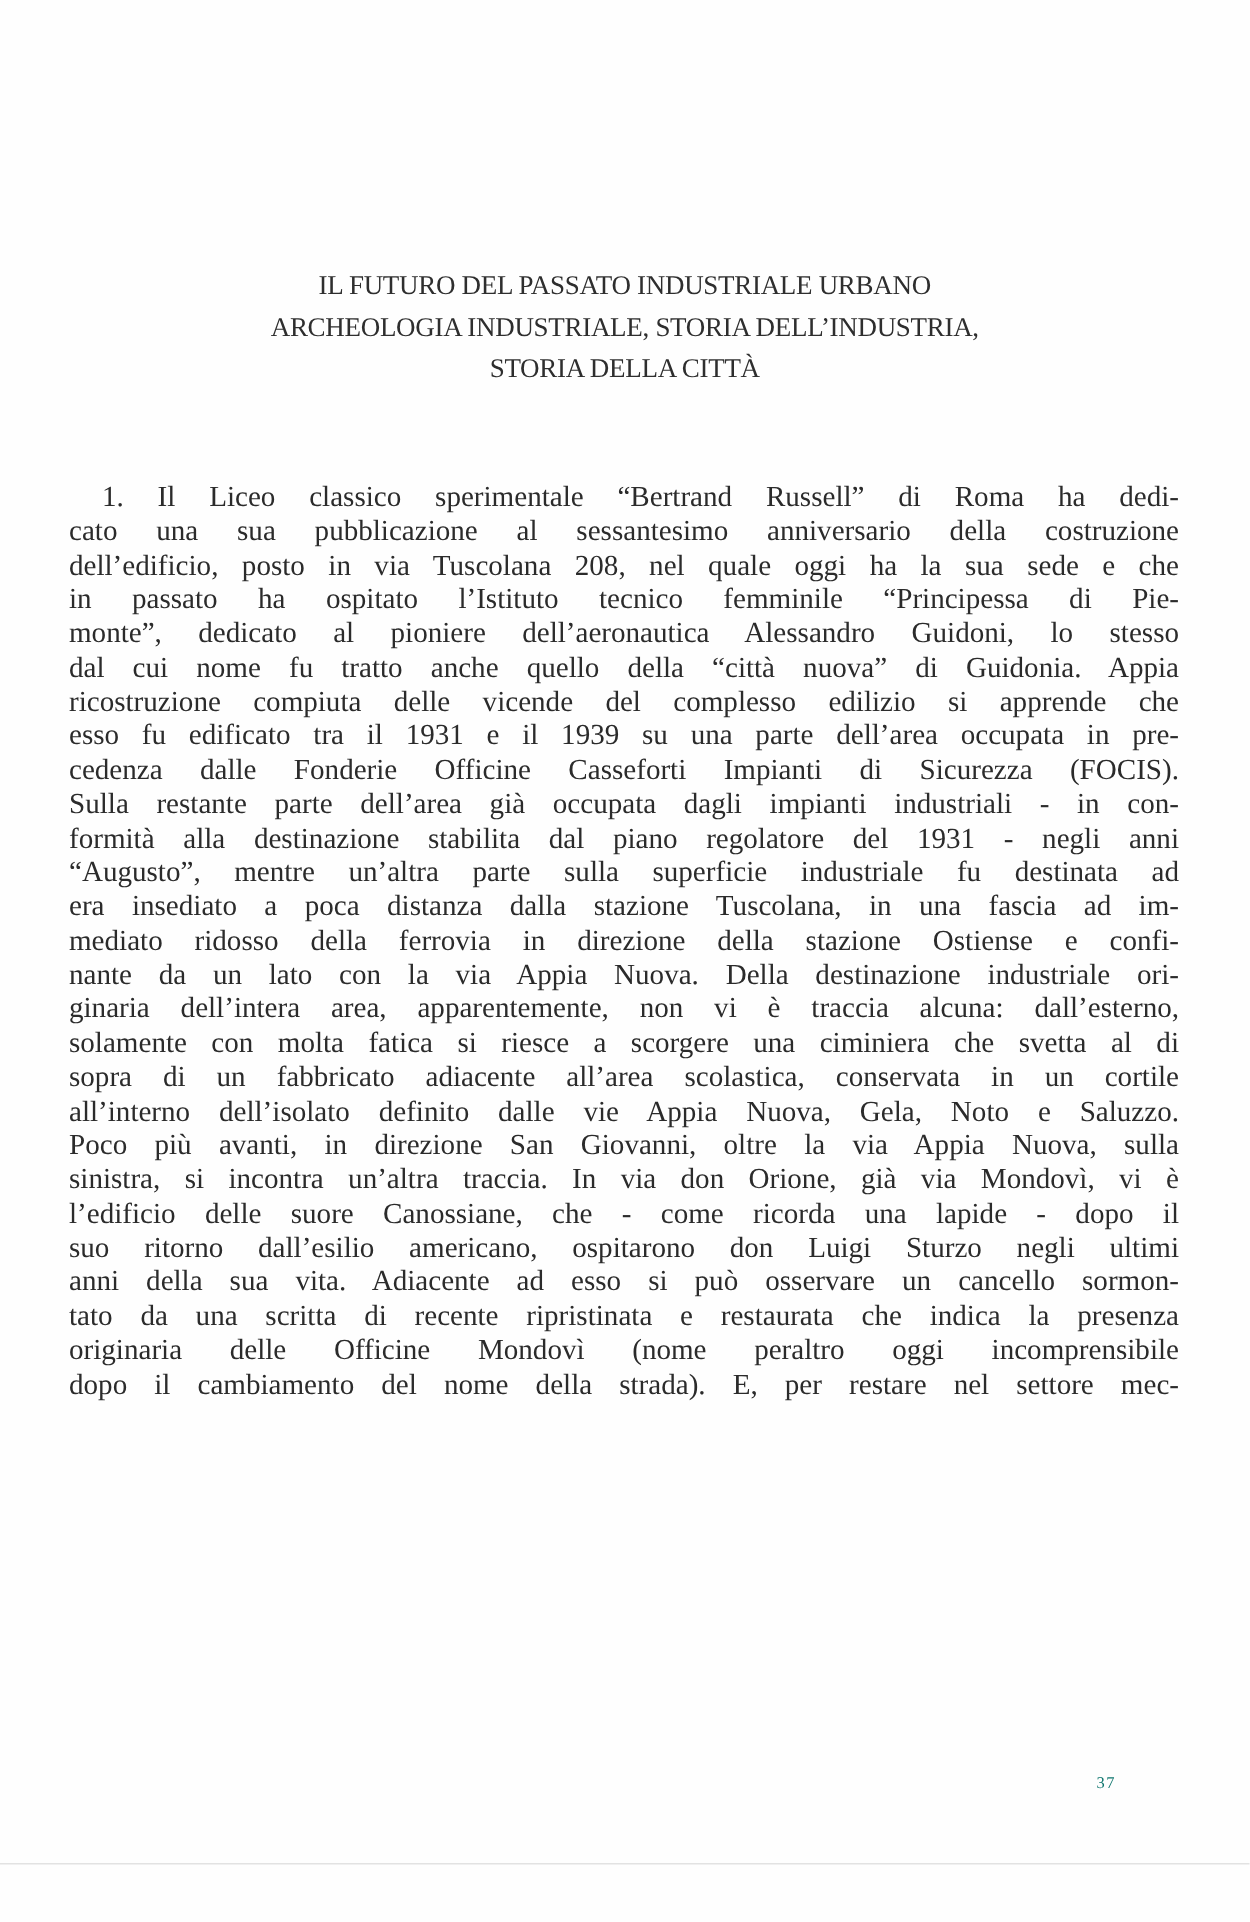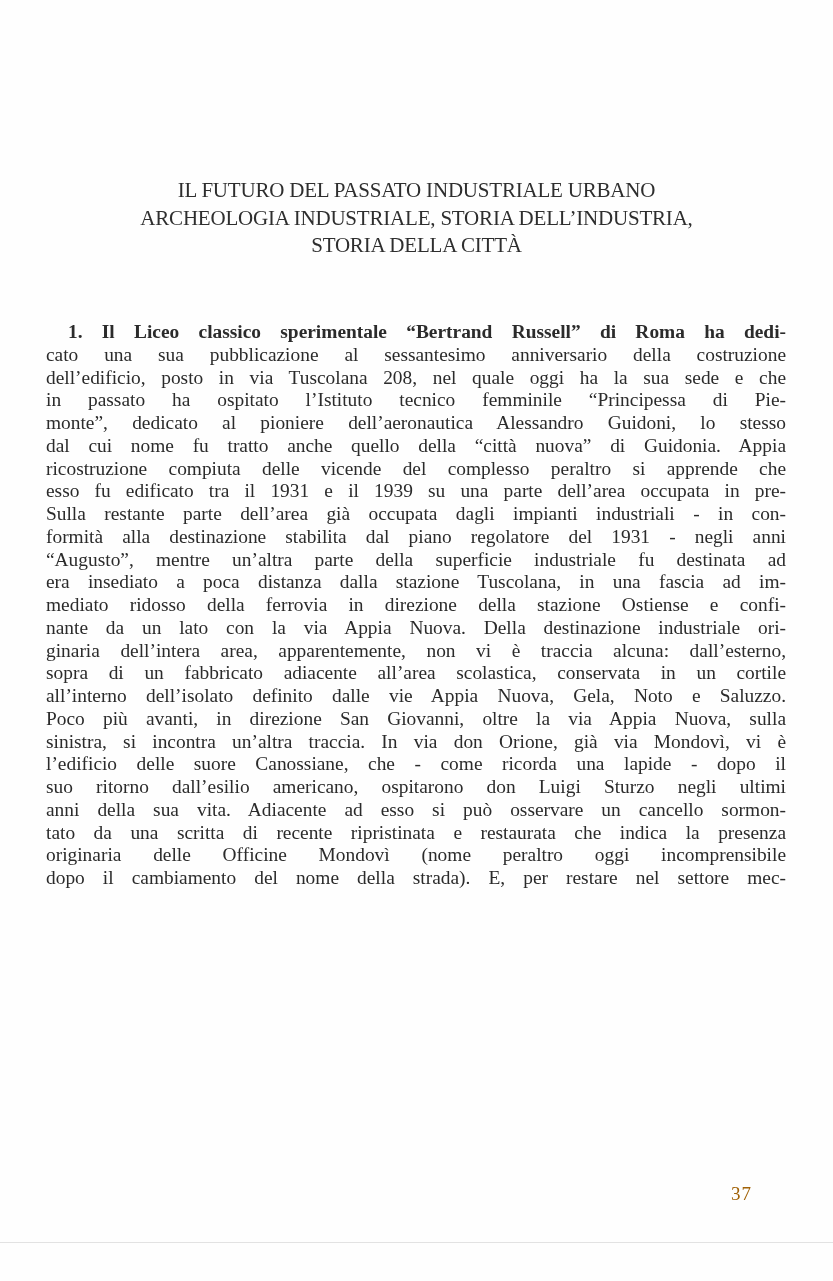--- a/index.html
+++ b/index.html
@@ -1,53 +1,55 @@
 <!DOCTYPE html>
 <html><head>
 <meta charset="utf-8">
 <style>
   html, body { margin: 0; padding: 0; background: #fefefe; }
   body { width: 833px; height: 1281px; position: relative; overflow: hidden;
          font-family: "Liberation Serif", "DejaVu Serif", serif; color: #2a2a2a; }
   .title { position: absolute; top: 177px; left: 0; width: 833px; text-align: center;
-           font-size: 21px; line-height: 27.5px; letter-spacing: -0.2px; color: #2e2e2e; }
+           font-size: 18px; line-height: 27.5px; letter-spacing: -0.2px; color: #2e2e2e; }
   .title div { white-space: nowrap; }
   .body { position: absolute; top: 321px; left: 46px; width: 740px; font-size: 19.4px; line-height: 22.75px; color: #2b2b2b; }
   .line { display: block; white-space: nowrap; text-align: justify; text-align-last: justify; height: 22.75px; overflow: visible; }
   .line.last { text-align-last: justify; }
-  .line.indent { padding-left: 22px; font-weight: bold; }
+  .line.indent { padding-left: 22px; }
   sup { font-size: 11px; line-height: 0; vertical-align: 7px; }
-  .page-num { position: absolute; top: 1183px; left: 731px; font-size: 19px; color: #a16207; letter-spacing: 1px; text-align: right; }
+  .page-num { position: absolute; top: 1183px; left: 731px; font-size: 11px; color: #0f766e; letter-spacing: 1px; text-align: right; }
   .rule { position: absolute; top: 1242px; left: 0; width: 833px; height: 1px; background: #e2e2e2; }
 </style>
 </head>
 <body>
 
 <div class="title">
   <div>IL FUTURO DEL PASSATO INDUSTRIALE URBANO</div>
   <div>ARCHEOLOGIA INDUSTRIALE, STORIA DELL’INDUSTRIA,</div>
   <div>STORIA DELLA CITTÀ</div>
 </div>
 
 <div class="body">
   <span class="line indent">1. Il Liceo classico sperimentale “Bertrand Russell” di Roma ha dedi-</span>
   <span class="line">cato una sua pubblicazione al sessantesimo anniversario della costruzione</span>
   <span class="line">dell’edificio, posto in via Tuscolana 208, nel quale oggi ha la sua sede e che</span>
   <span class="line">in passato ha ospitato l’Istituto tecnico femminile “Principessa di Pie-</span>
   <span class="line">monte”, dedicato al pioniere dell’aeronautica Alessandro Guidoni, lo stesso</span>
   <span class="line">dal cui nome fu tratto anche quello della “città nuova” di Guidonia. Appia</span>
-  <span class="line">ricostruzione compiuta delle vicende del complesso peraltro si apprende che</span>
+  <span class="line">ricostruzione compiuta delle vicende del complesso edilizio si apprende che</span>
   <span class="line">esso fu edificato tra il 1931 e il 1939 su una parte dell’area occupata in pre-</span>
+  <span class="line">cedenza dalle Fonderie Officine Casseforti Impianti di Sicurezza (FOCIS).</span>
   <span class="line">Sulla restante parte dell’area già occupata dagli impianti industriali - in con-</span>
   <span class="line">formità alla destinazione stabilita dal piano regolatore del 1931 - negli anni</span>
-  <span class="line">“Augusto”, mentre un’altra parte della superficie industriale fu destinata ad</span>
+  <span class="line">“Augusto”, mentre un’altra parte sulla superficie industriale fu destinata ad</span>
   <span class="line">era insediato a poca distanza dalla stazione Tuscolana, in una fascia ad im-</span>
   <span class="line">mediato ridosso della ferrovia in direzione della stazione Ostiense e confi-</span>
   <span class="line">nante da un lato con la via Appia Nuova. Della destinazione industriale ori-</span>
   <span class="line">ginaria dell’intera area, apparentemente, non vi è traccia alcuna: dall’esterno,</span>
+  <span class="line">solamente con molta fatica si riesce a scorgere una ciminiera che svetta al di</span>
   <span class="line">sopra di un fabbricato adiacente all’area scolastica, conservata in un cortile</span>
   <span class="line">all’interno dell’isolato definito dalle vie Appia Nuova, Gela, Noto e Saluzzo.</span>
   <span class="line">Poco più avanti, in direzione San Giovanni, oltre la via Appia Nuova, sulla</span>
   <span class="line">sinistra, si incontra un’altra traccia. In via don Orione, già via Mondovì, vi è</span>
   <span class="line">l’edificio delle suore Canossiane, che - come ricorda una lapide - dopo il</span>
   <span class="line">suo ritorno dall’esilio americano, ospitarono don Luigi Sturzo negli ultimi</span>
   <span class="line">anni della sua vita. Adiacente ad esso si può osservare un cancello sormon-</span>
   <span class="line">tato da una scritta di recente ripristinata e restaurata che indica la presenza</span>
   <span class="line">originaria delle Officine Mondovì (nome peraltro oggi incomprensibile</span>
   <span class="line last">dopo il cambiamento del nome della strada). E, per restare nel settore mec-</span>

